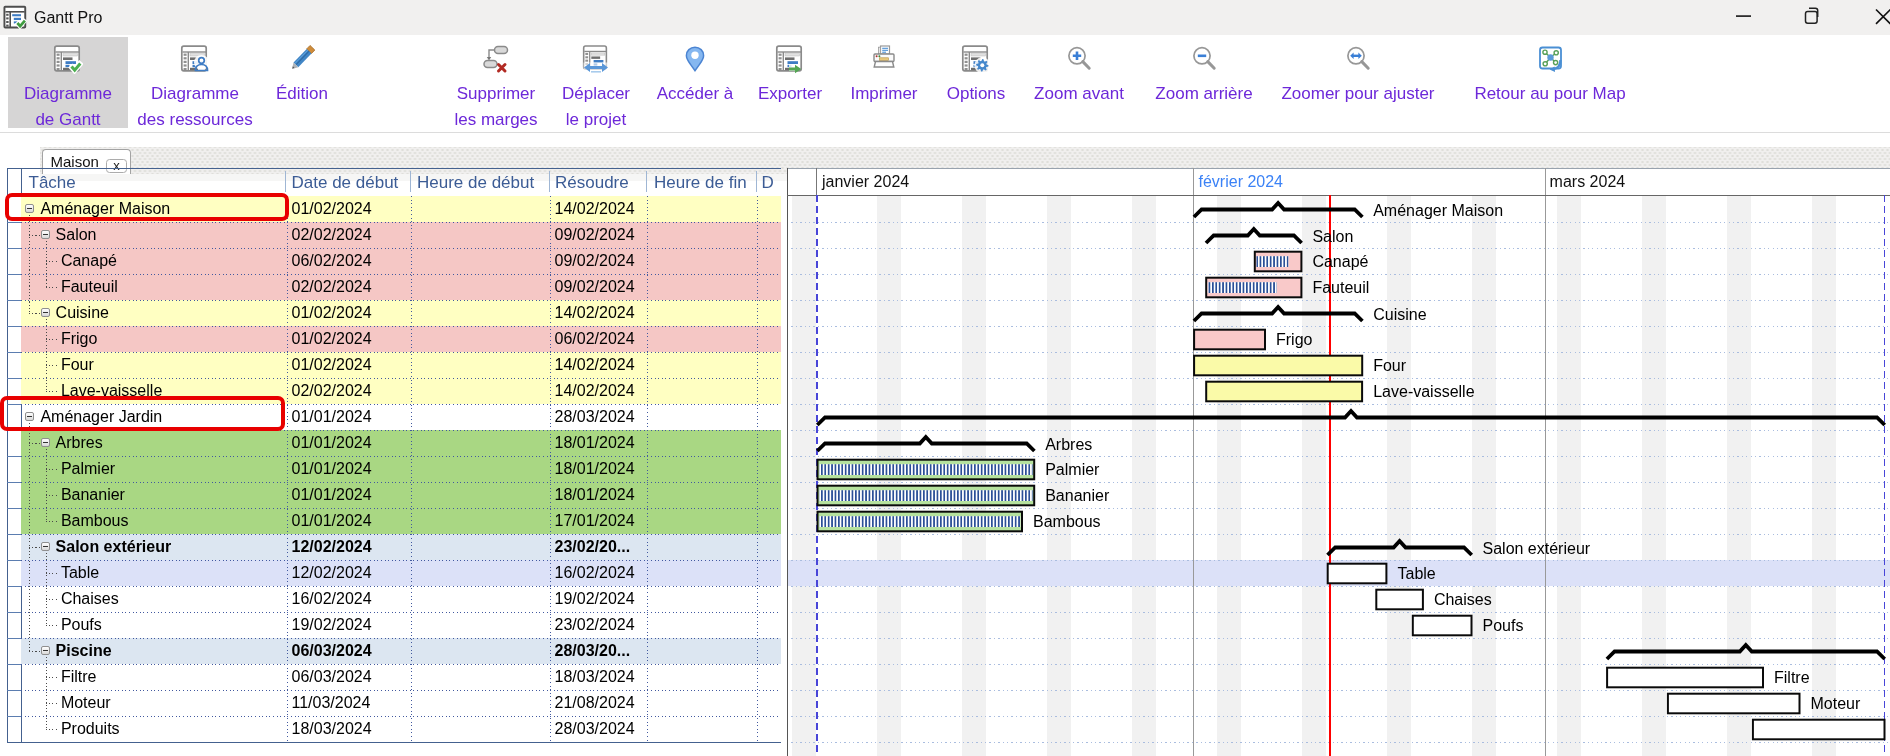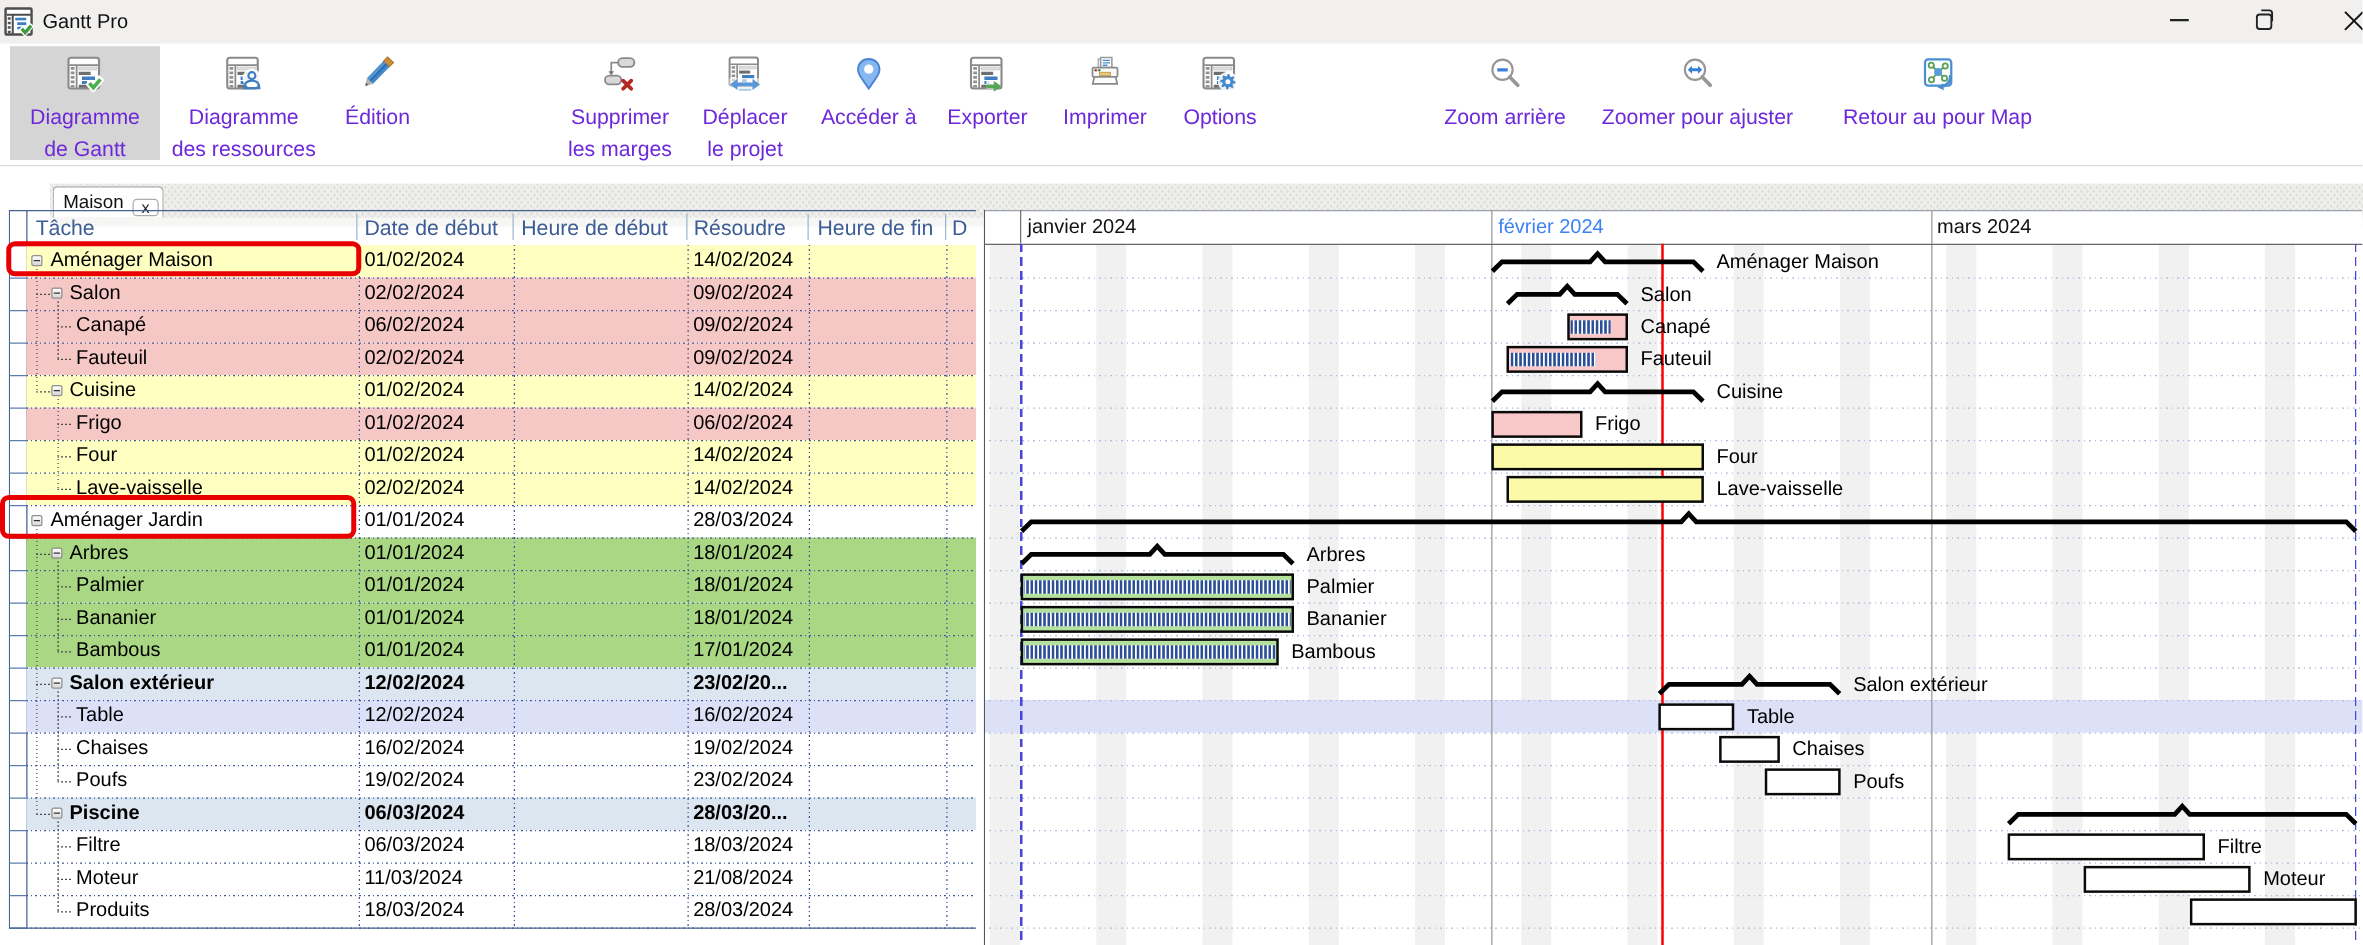--- a/index.html
+++ b/index.html
@@ -209,20 +209,28 @@
 <rect x="10" y="13.4" width="9.5" height="2.6" fill="#6e6e6e"></rect>
 <rect x="12.5" y="17.2" width="10.5" height="2.8" fill="#3e7cc4"></rect>
 <rect x="12.5" y="20.8" width="4" height="2.4" fill="#3e7cc4"></rect>
 <rect x="10" y="23.8" width="8" height="2.4" fill="#6e6e6e"></rect>
 </g>
 <circle cx="21.3" cy="21.3" r="8" fill="#fff" opacity="0.85"></circle>
 <path d="M21.3,15.1 L22.5,15.2 L23.0,17.2 L23.7,17.6 L25.7,16.9 L26.5,17.9 L25.4,19.6 L25.6,20.4 L27.5,21.3 L27.4,22.5 L25.4,23.0 L25.0,23.7 L25.7,25.7 L24.7,26.5 L23.0,25.4 L22.2,25.6 L21.3,27.5 L20.1,27.4 L19.6,25.4 L18.9,25.0 L16.9,25.7 L16.1,24.7 L17.2,23.0 L17.0,22.2 L15.1,21.3 L15.2,20.1 L17.2,19.6 L17.6,18.9 L16.9,16.9 L17.9,16.1 L19.6,17.2 L20.4,17.0 Z" fill="#4688cc"></path>
 <circle cx="21.3" cy="21.3" r="2" fill="#fff"></circle>
         </svg></div>
       <div class="lb">Options</div>
+    </div>
+<div class="tb" style="left:979.0px;width:200px">
+      <div class="ic"><svg width="30" height="30" viewBox="0 0 30 30">
+<circle cx="13" cy="11.8" r="8.1" fill="#fff" stroke="#979797" stroke-width="1.7"></circle>
+<path d="M13,7.6 v8.4 M8.8,11.8 h8.4" stroke="#3a7fd6" stroke-width="2.6"></path>
+<path d="M18.8,17.6 l6.4,6.6" stroke="#979797" stroke-width="3" stroke-linecap="round"></path>
+        </svg></div>
+      <div class="lb">Zoom avant</div>
     </div>
 <div class="tb" style="left:1104.0px;width:200px">
       <div class="ic"><svg width="30" height="30" viewBox="0 0 30 30">
 <circle cx="13" cy="11.8" r="8.1" fill="#fff" stroke="#979797" stroke-width="1.7"></circle>
 <path d="M8.8,11.8 h8.4" stroke="#3a7fd6" stroke-width="2.6"></path>
 <path d="M18.8,17.6 l6.4,6.6" stroke="#979797" stroke-width="3" stroke-linecap="round"></path>
         </svg></div>
       <div class="lb">Zoom arrière</div>
     </div>
 <div class="tb" style="left:1258.0px;width:200px">

